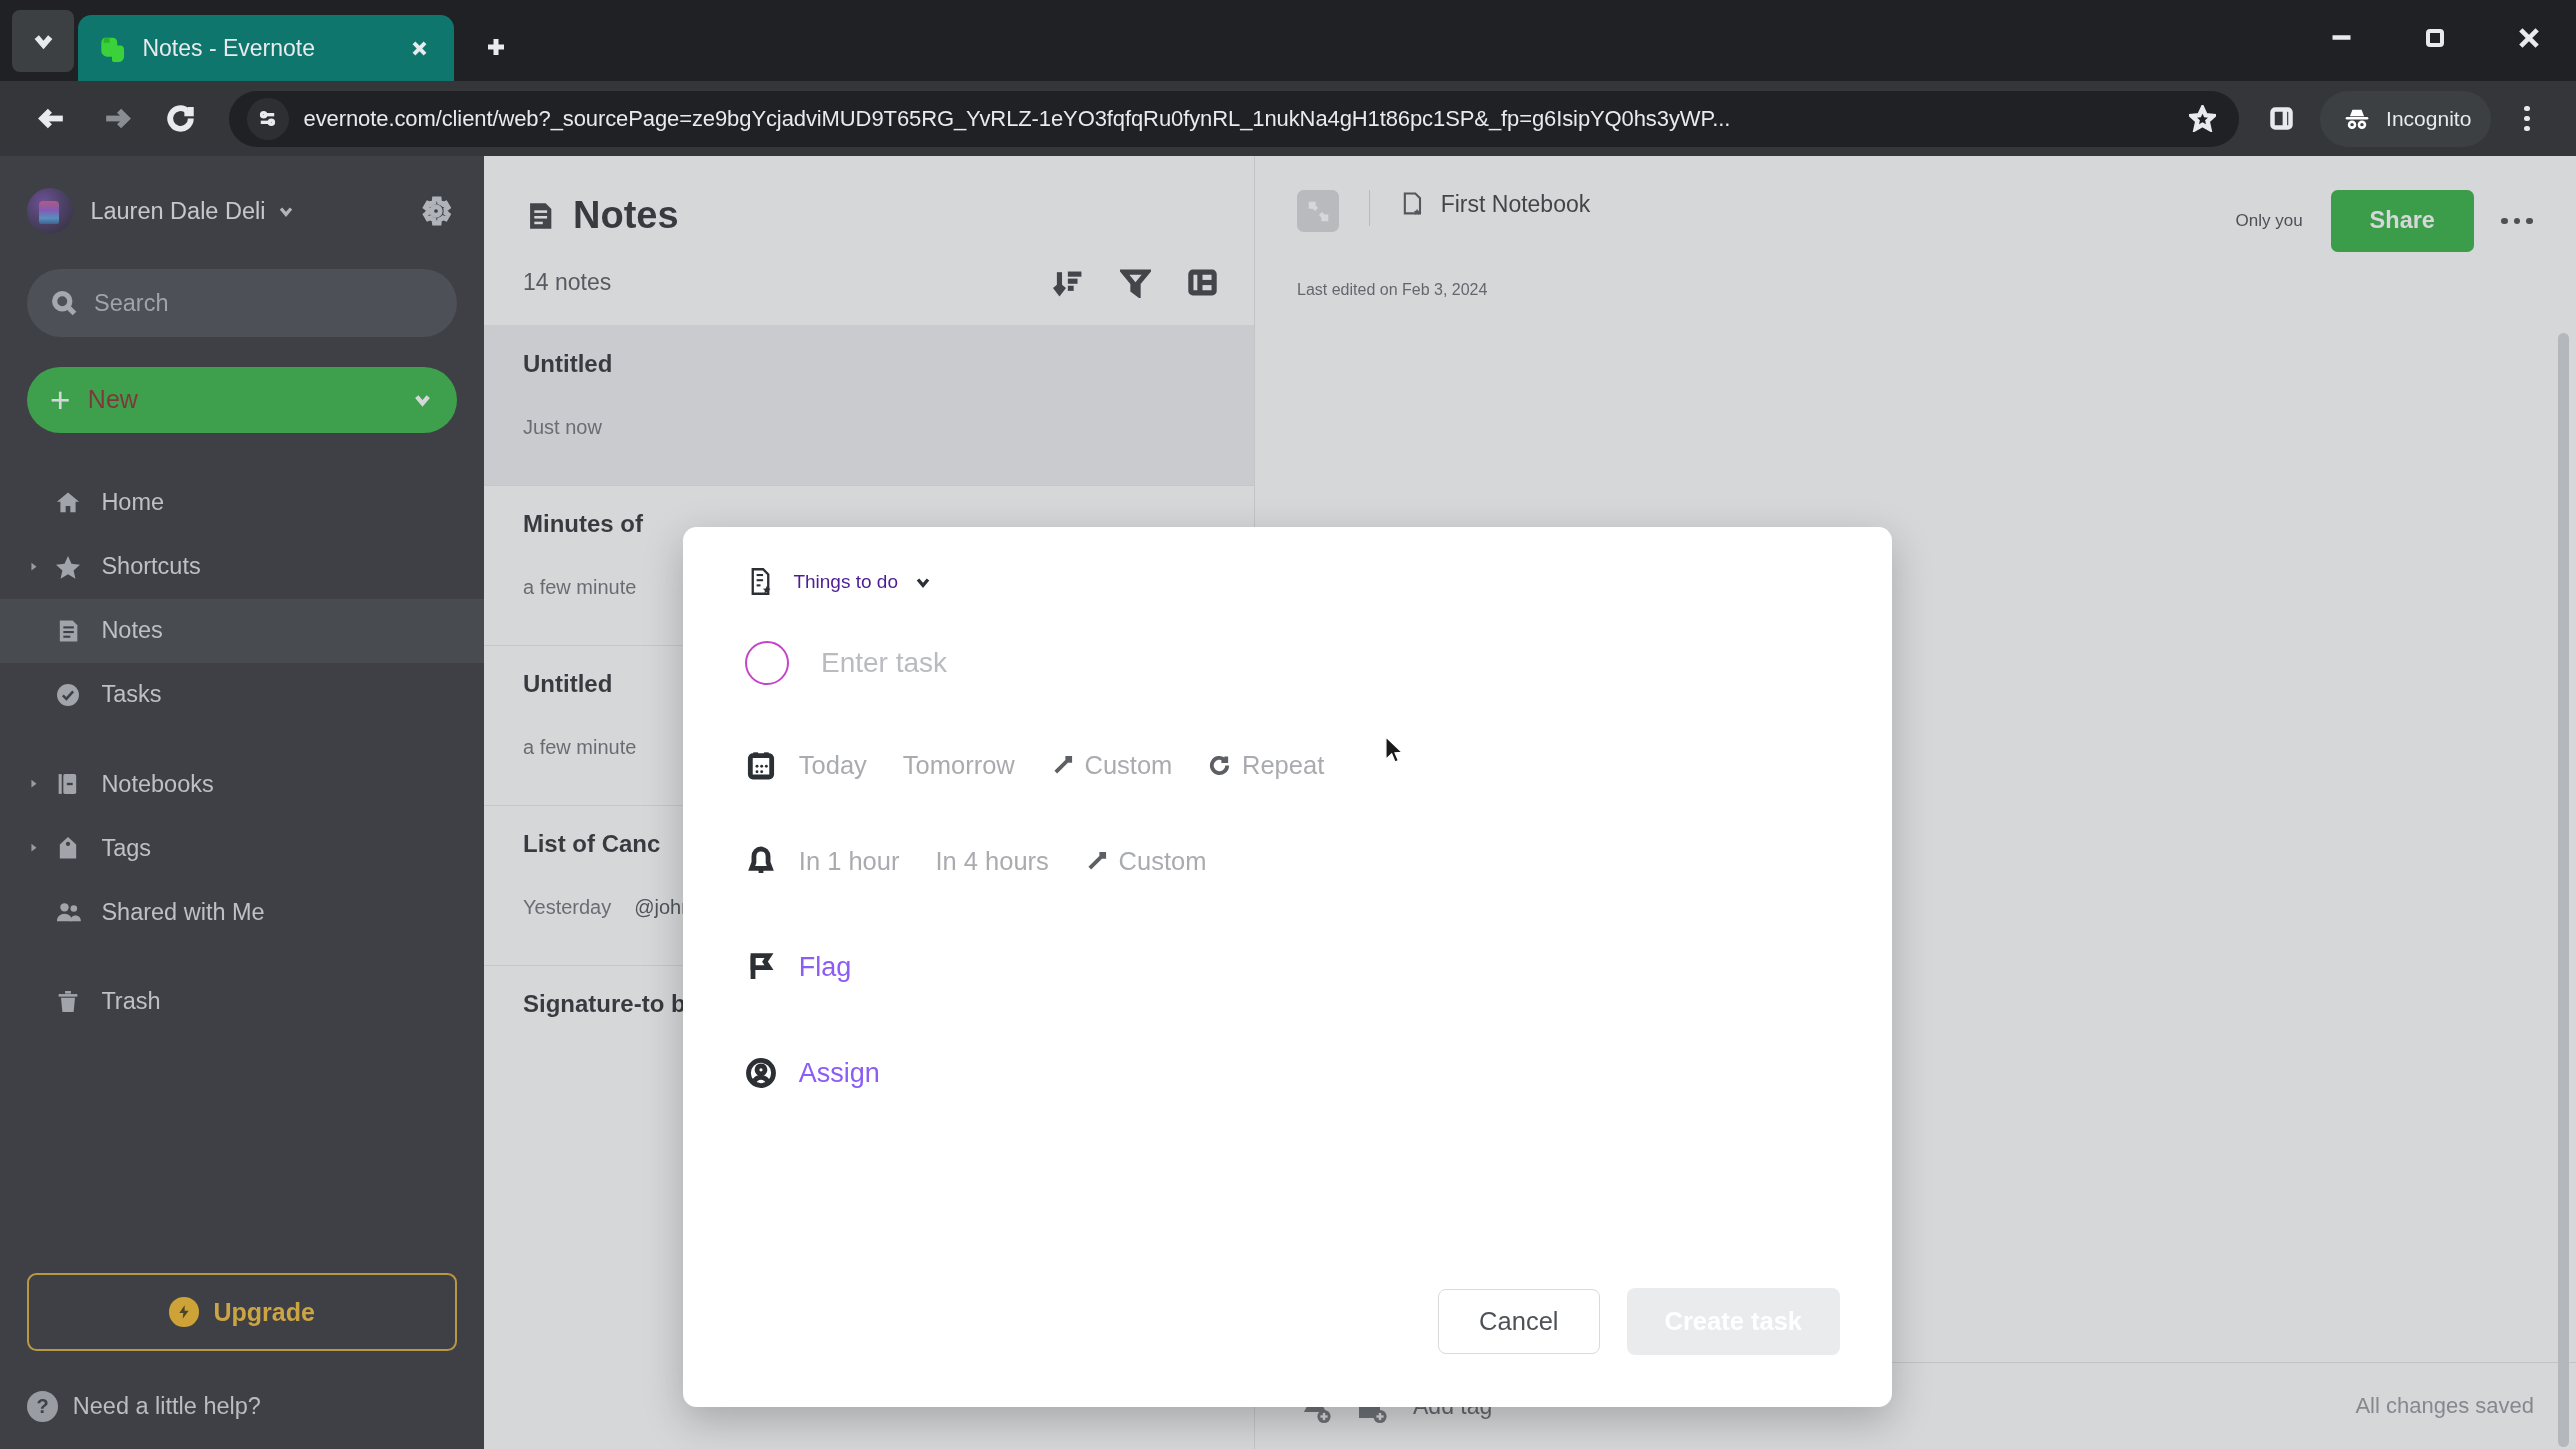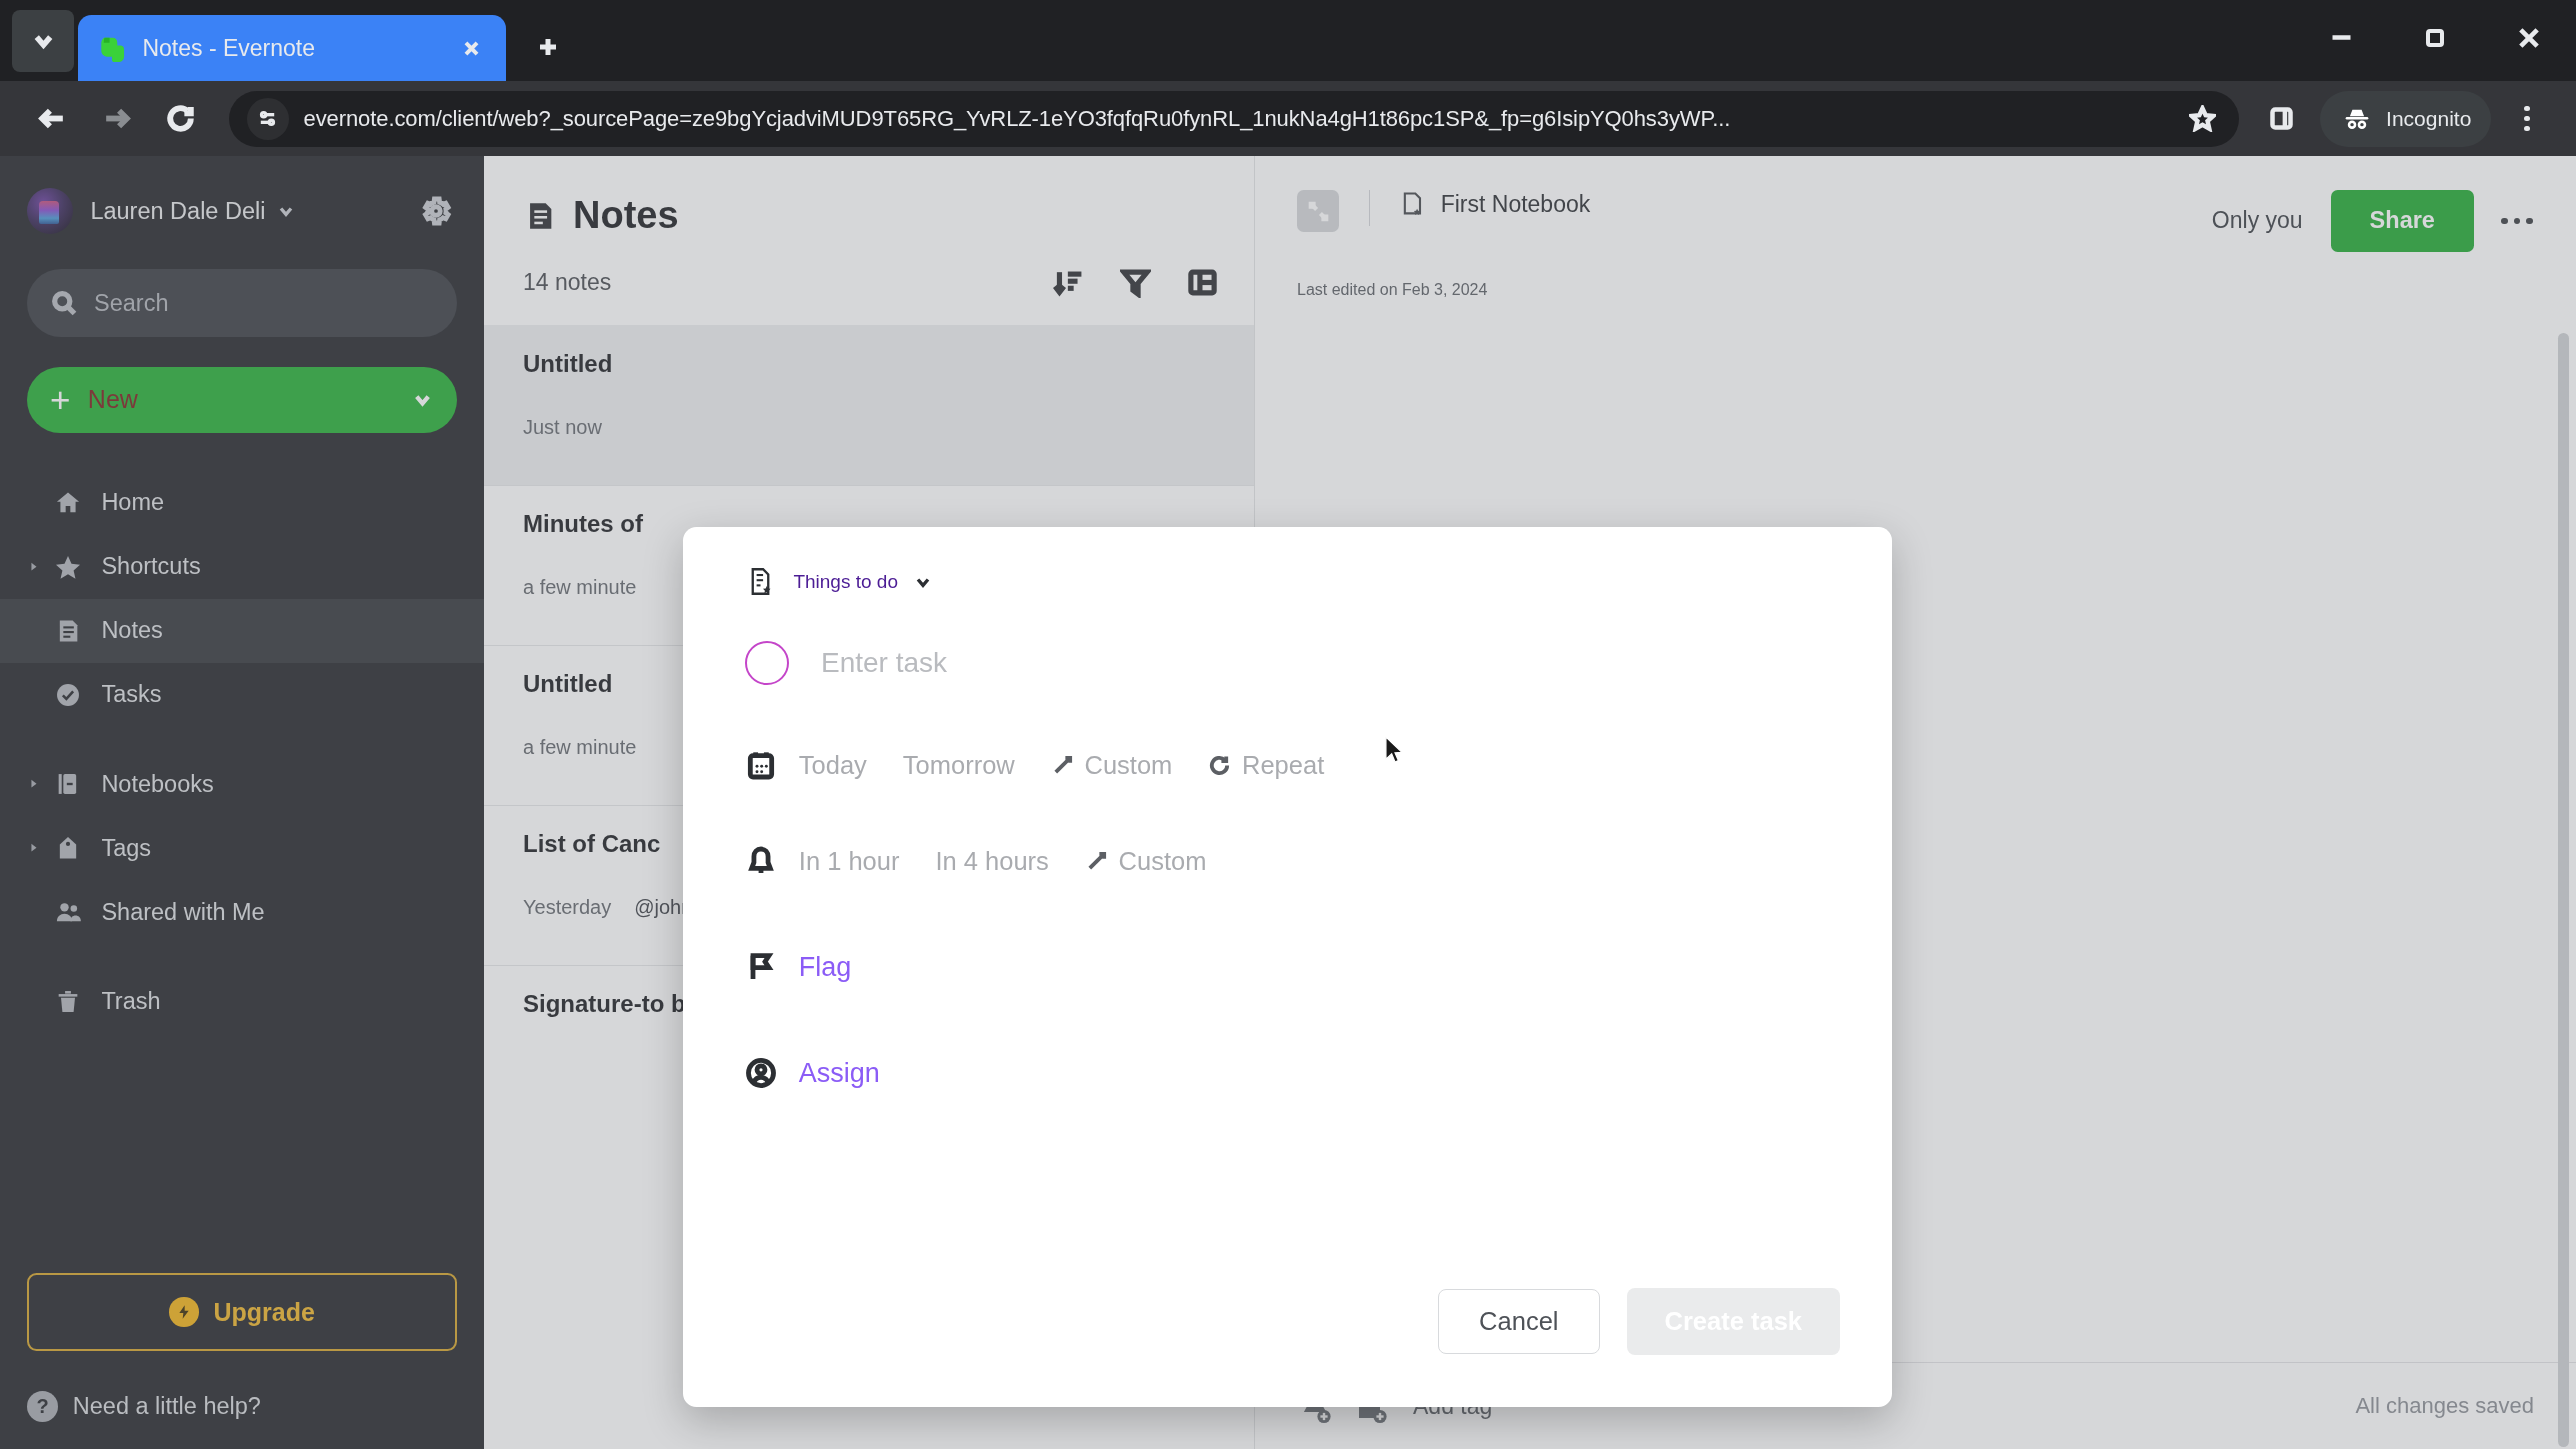--- a/index.html
+++ b/index.html
@@ -19,21 +19,21 @@
   }
   .tabsearch {
     width: 62px; height: 62px; margin: 0 4px 9.4px 5.4px;
     background: #3c4043; border-radius: 8px;
     display: flex; align-items: center; justify-content: center;
     flex: none;
   }
   .tabsearch svg { width: 27px; height: 27px; stroke: #e8eaed; fill: none; stroke-width: 5; }
 
   .tab {
-    height: 66px; width: 428px; background: #3b82f6;
+    height: 66px; width: 376px; background: #0f766e;
     border-radius: 13.4px 13.4px 0 0;
     display: flex; align-items: center; padding: 0 17.4px;
     position: relative; flex: none; justify-content: center;
   }
   .tab .favicon { width: 31px; height: 31px; flex: none; margin-right: 16px; }
   .tab .title {
     color: #e8eaed; font-size: 23px; white-space: nowrap;
     overflow: hidden; text-overflow: ellipsis; flex: 1;
   }
   .tab .closebtn {
@@ -232,21 +232,21 @@
   .expand {
     width: 42px; height: 42px; border-radius: 6.7px; background: #d4d6d9; flex:none;
     display:flex; align-items:center; justify-content:center;
   }
   .expand svg { width: 23px; height: 23px; stroke: #ffffff; fill: none; stroke-width: 4.5; }
   .vrule { width: 1.3px; height: 36px; background: #d3d5d8; margin: 0 29.5px; flex: none; }
   .nb-chip { display: flex; align-items: center; }
   .nb-chip svg { width: 28px; height: 28px; fill: #45484d; flex: none; }
   .nb-chip span { font-size: 23px; color: #2c2f33; margin-left: 13.4px; }
   .ed-top-right { margin-left: auto; display: flex; align-items: center; }
-  .onlyyou { font-size: 23px; color: #3c4046; margin-right: 28px; }
+  .onlyyou { font-size: 17px; color: #3c4046; margin-right: 28px; }
   .sharebtn {
     background: #22ab33; color: #fff; font-size: 23.5px; font-weight: bold;
     padding: 17.4px 39px; border-radius: 6.7px;
   }
   .dots3 { margin-left: 27px; display: flex; align-items: center; gap: 6px; }
   .dots3 i { width: 6.7px; height: 6.7px; border-radius: 50%; background: #3b3e43; display: block; }
   .ed-lastedit { font-size: 16px; color: #5b5f65; padding: 29.5px 0 0 42px; }
 
   .ed-body { flex: 1; position: relative; padding: 47px 0 0 42px; }
 

